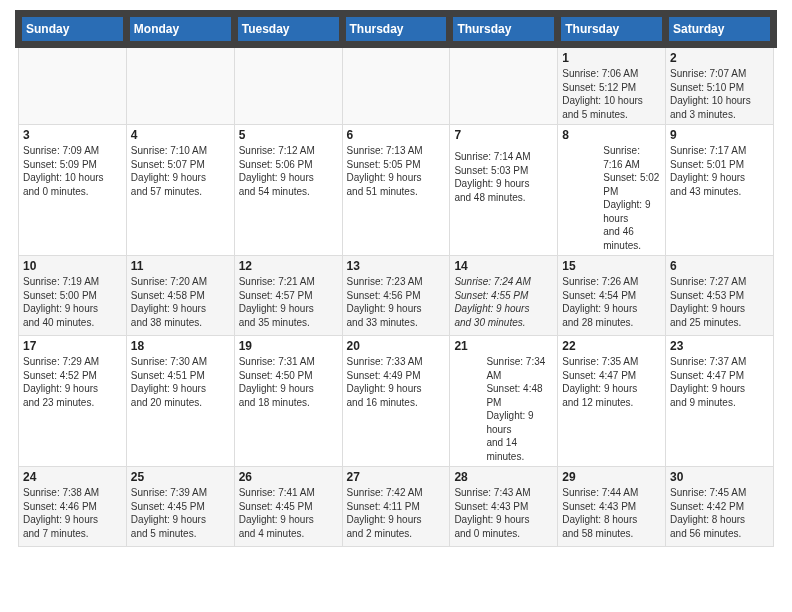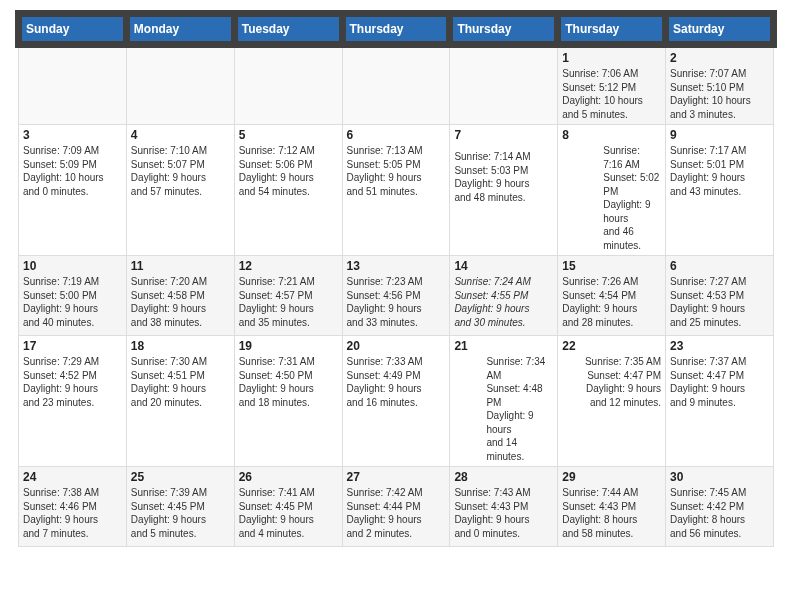--- a/index.html
+++ b/index.html
@@ -254,21 +254,21 @@
           </td>
           <td>
             <div class="day-number">21</div>
             <div class="day-info" style="white-space: pre-line; margin-left: 32px;">Sunrise: 7:34 AM
 Sunset: 4:48 PM
 Daylight: 9 hours
 and 14 minutes.</div>
           </td>
           <td>
             <div class="day-number">22</div>
-            <div class="day-info" style="white-space: pre-line; text-align: right;">Sunrise: 7:35 AM
+            <div class="day-info" style="white-space: pre-line;">Sunrise: 7:35 AM
 Sunset: 4:47 PM
 Daylight: 9 hours
 and 12 minutes.</div>
           </td>
           <td>
             <div class="day-number">23</div>
             <div class="day-info" style="white-space: pre-line;">Sunrise: 7:37 AM
 Sunset: 4:47 PM
 Daylight: 9 hours
 and 9 minutes.</div>
@@ -292,21 +292,21 @@
           <td>
             <div class="day-number">26</div>
             <div class="day-info" style="white-space: pre-line;">Sunrise: 7:41 AM
 Sunset: 4:45 PM
 Daylight: 9 hours
 and 4 minutes.</div>
           </td>
           <td>
             <div class="day-number">27</div>
             <div class="day-info" style="white-space: pre-line;">Sunrise: 7:42 AM
-Sunset: 4:44 PM
+Sunset: 4:11 PM
 Daylight: 9 hours
 and 2 minutes.</div>
           </td>
           <td>
             <div class="day-number">28</div>
             <div class="day-info" style="white-space: pre-line;">Sunrise: 7:43 AM
 Sunset: 4:43 PM
 Daylight: 9 hours
 and 0 minutes.</div>
           </td>

